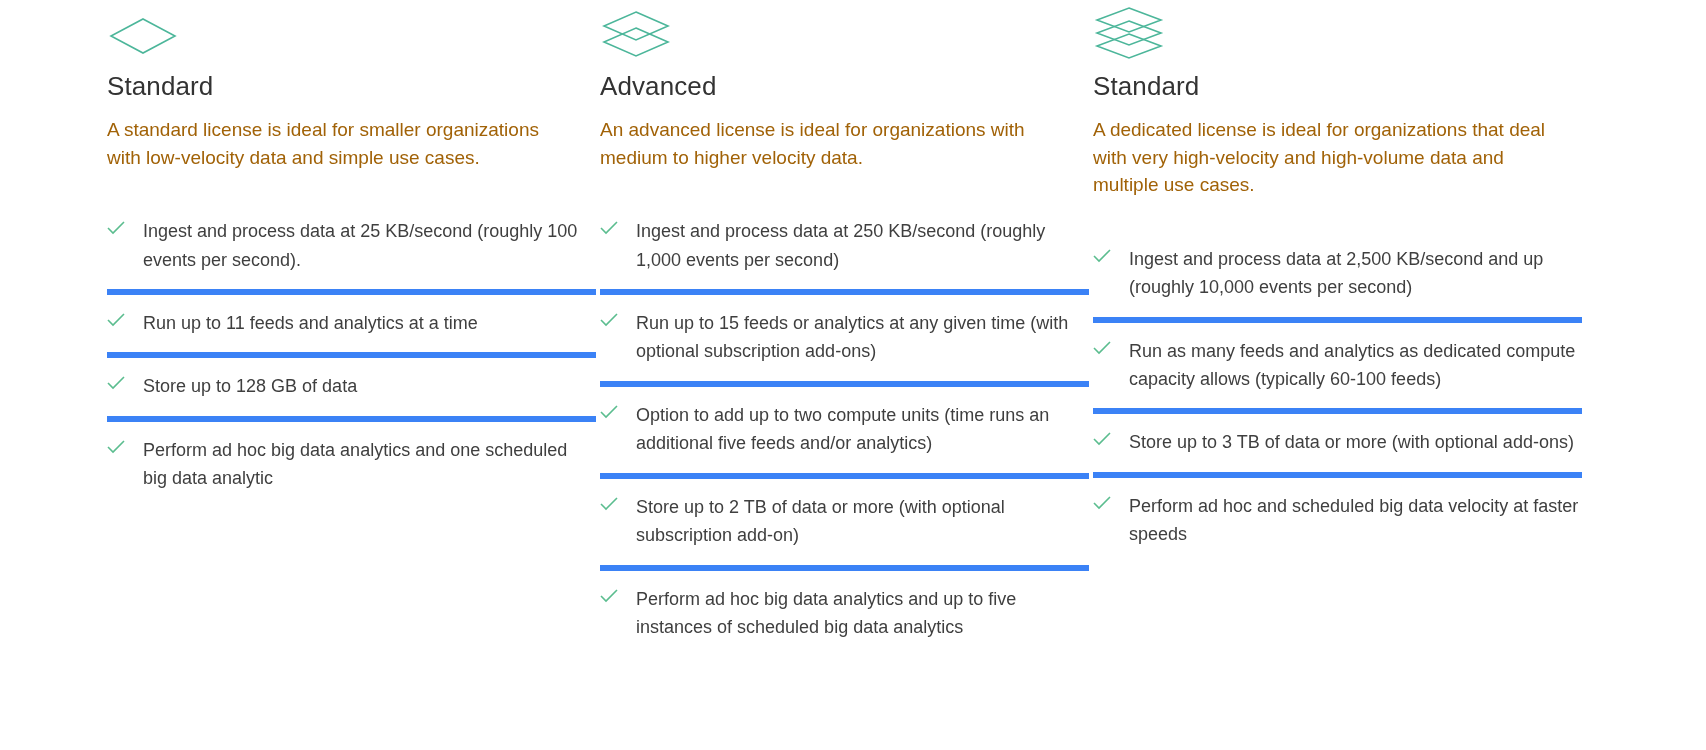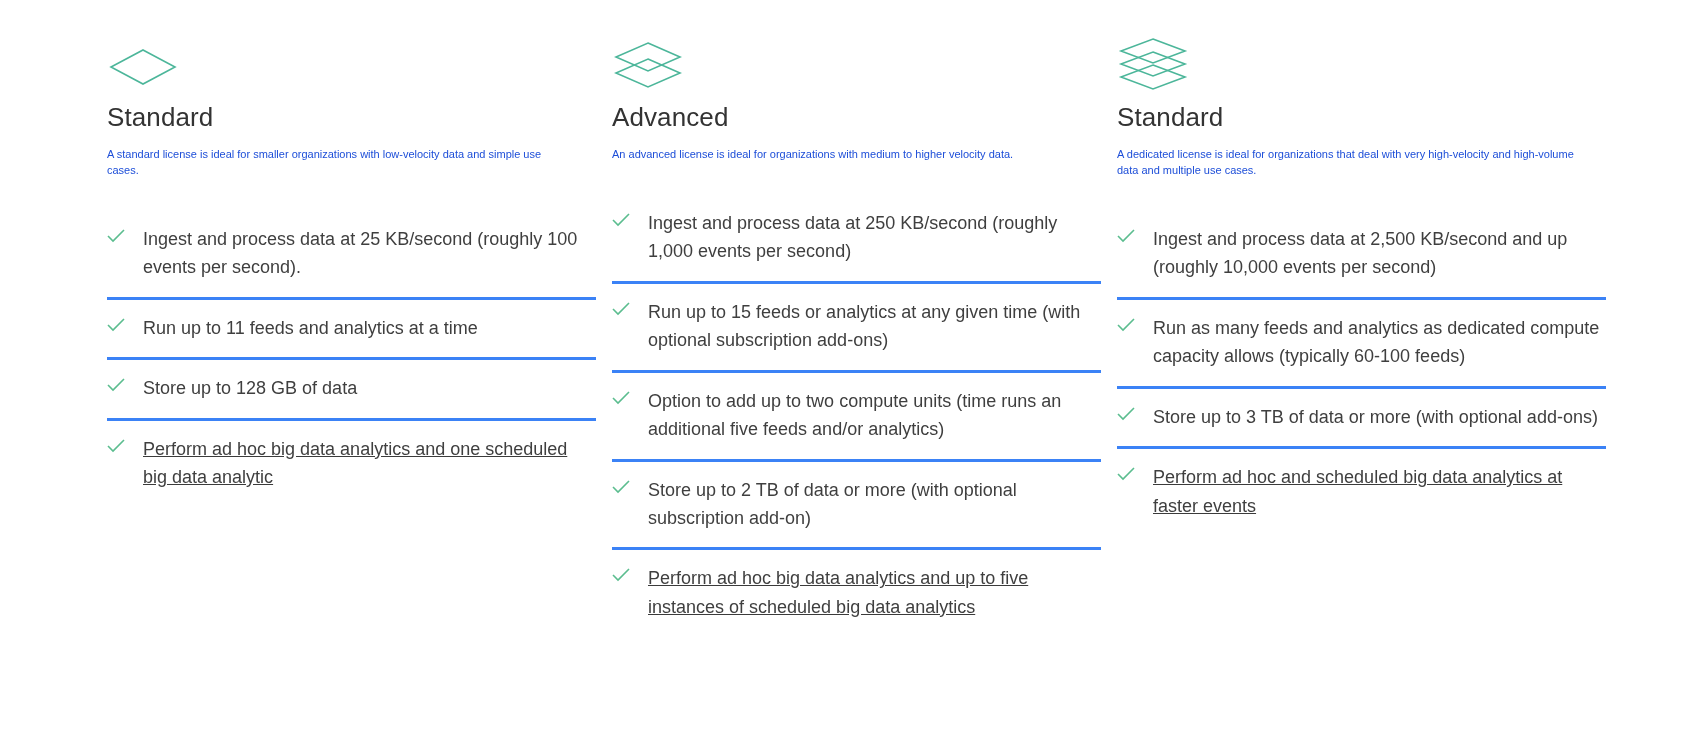--- a/index.html
+++ b/index.html
@@ -9,66 +9,66 @@
     width: 1706px;
     height: 750px;
     background: #ffffff;
     font-family: "Liberation Sans", sans-serif;
     color: #3b3b3b;
     overflow: hidden;
   }
   .tiers {
     display: flex;
     width: 1706px;
-    padding: 32px 0 0 0;
+    padding: 1px 0 0 0;
   }
   .tier {
     width: 489px;
     margin-left: 107px;
   }
   .tier:first-child { margin-left: 107px; }
-  .tier + .tier { margin-left: 16px; }
+  .tier + .tier { margin-left: 4px; }
   .col1 { margin-left: 107px; }
   .col2 { margin-left: 94px; }
   .col3 { margin-left: 94px; }
 
   .icon-wrap {
     height: 70px;
     display: flex;
     align-items: center;
   }
   .icon-wrap svg { display: block; }
 
   .tier-title {
     font-size: 26px;
     font-weight: 400;
     color: #333333;
     margin: 0 0 14px 0;
     letter-spacing: 0.1px;
   }
   .tier-desc {
-    font-size: 11px;
+    font-size: 19px;
     line-height: 1.45;
-    color: #1d4ed8;
+    color: #a16207;
     margin: 0 0 32px 0;
     max-width: 462px;
   }
   .tier.c1 .tier-desc { max-width: 448px; }
   .feature-list {
     list-style: none;
     margin: 0;
     padding: 0;
   }
   .feature-item {
     display: flex;
     align-items: flex-start;
     padding: 14px 0 15px 0;
-    border-bottom: 3px solid #3b82f6;
-  }
-  .feature-item:last-child { border-bottom: none; text-decoration: underline; }
+    border-bottom: 6px solid #3b82f6;
+  }
+  .feature-item:last-child { border-bottom: none; }
   .feature-item .check {
     flex: 0 0 auto;
     width: 36px;
     padding-top: 4px;
     color: #5bbd8f;
   }
   .feature-item .check svg { display: block; }
   .feature-text {
     font-size: 18px;
     line-height: 1.58;
@@ -212,18 +212,18 @@
             </svg>
         </span>
         <span class="feature-text">Store up to 3 TB of data or more (with optional add-ons)</span>
       </li>
       <li class="feature-item">
         <span class="check">
           <svg width="18" height="14" viewBox="0 0 18 14">
               <polyline points="1,7 6,12 17,1" fill="none" stroke="#5bbd8f" stroke-width="1.6"></polyline>
             </svg>
         </span>
-        <span class="feature-text">Perform ad hoc and scheduled big data analytics at faster events</span>
+        <span class="feature-text">Perform ad hoc and scheduled big data velocity at faster speeds</span>
       </li>
     </ul>
   </div>
 
 </div>
 
 </body></html>

